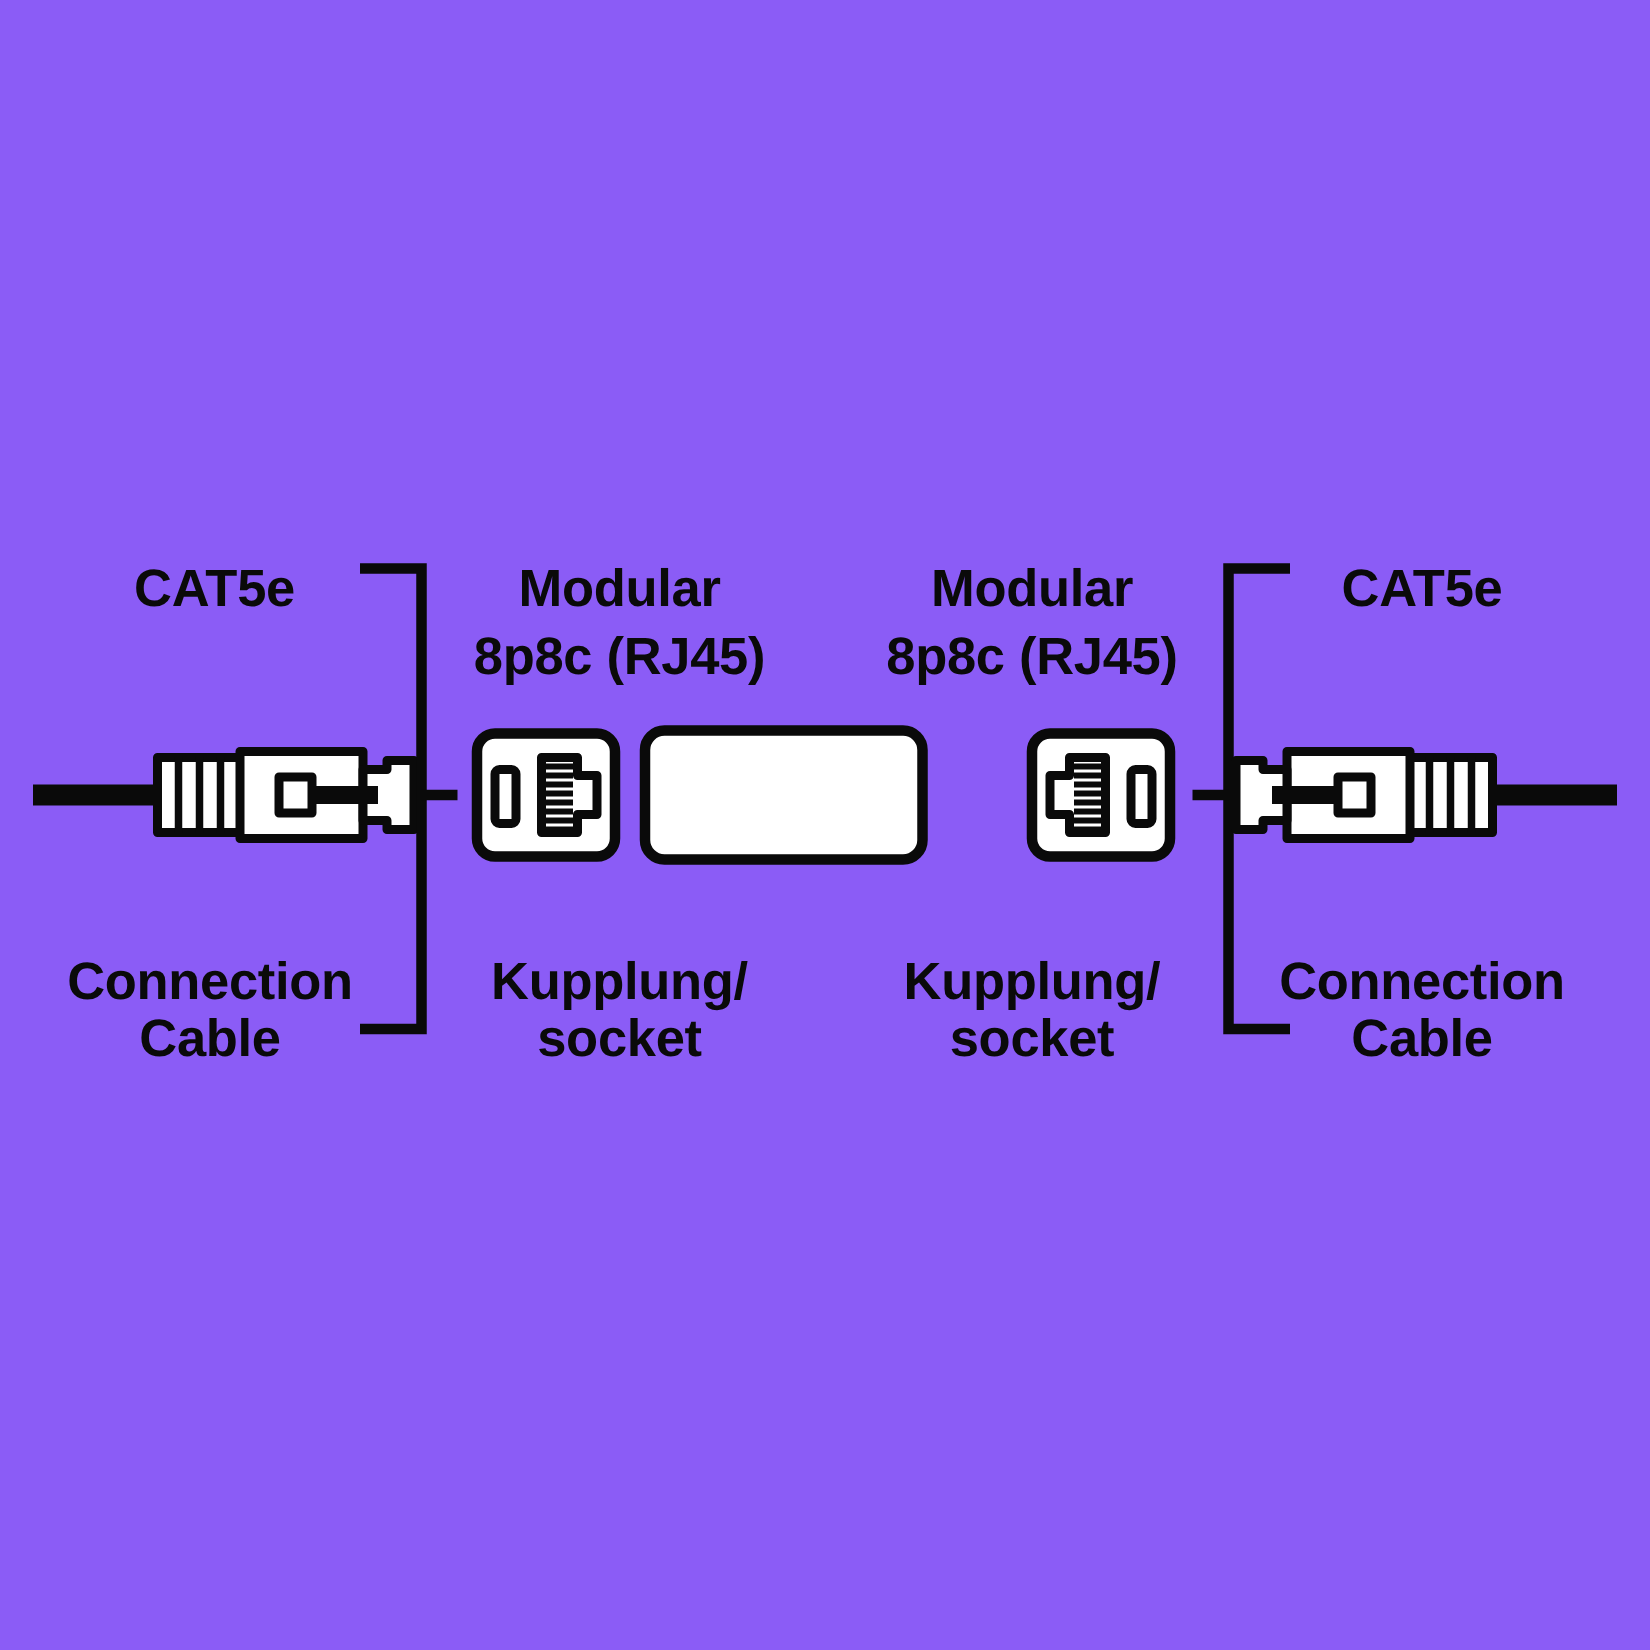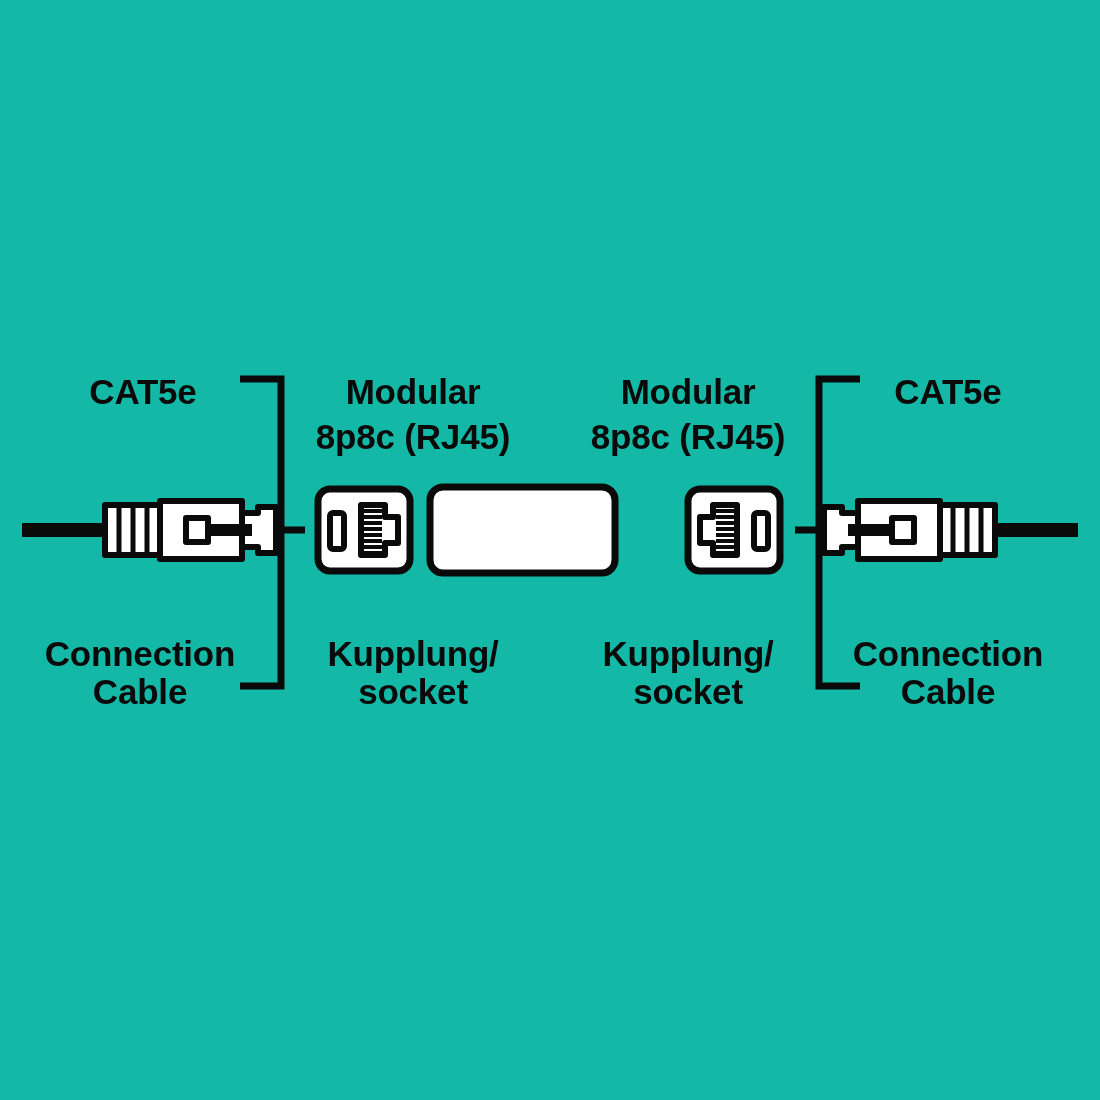--- a/index.html
+++ b/index.html
@@ -11,21 +11,21 @@
   body {
     width: 1100px;
     height: 1100px;
     font-family: "Liberation Sans", sans-serif;
     overflow: hidden;
   }
   #diagram-root {
     position: relative;
     width: 1100px;
     height: 1100px;
-    background: #14b8a6;
+    background: #8b5cf6;
   }
   #diagram-svg {
     position: absolute;
     top: 0;
     left: 0;
     width: 1100px;
     height: 1100px;
     display: block;
   }
   .lbl {

